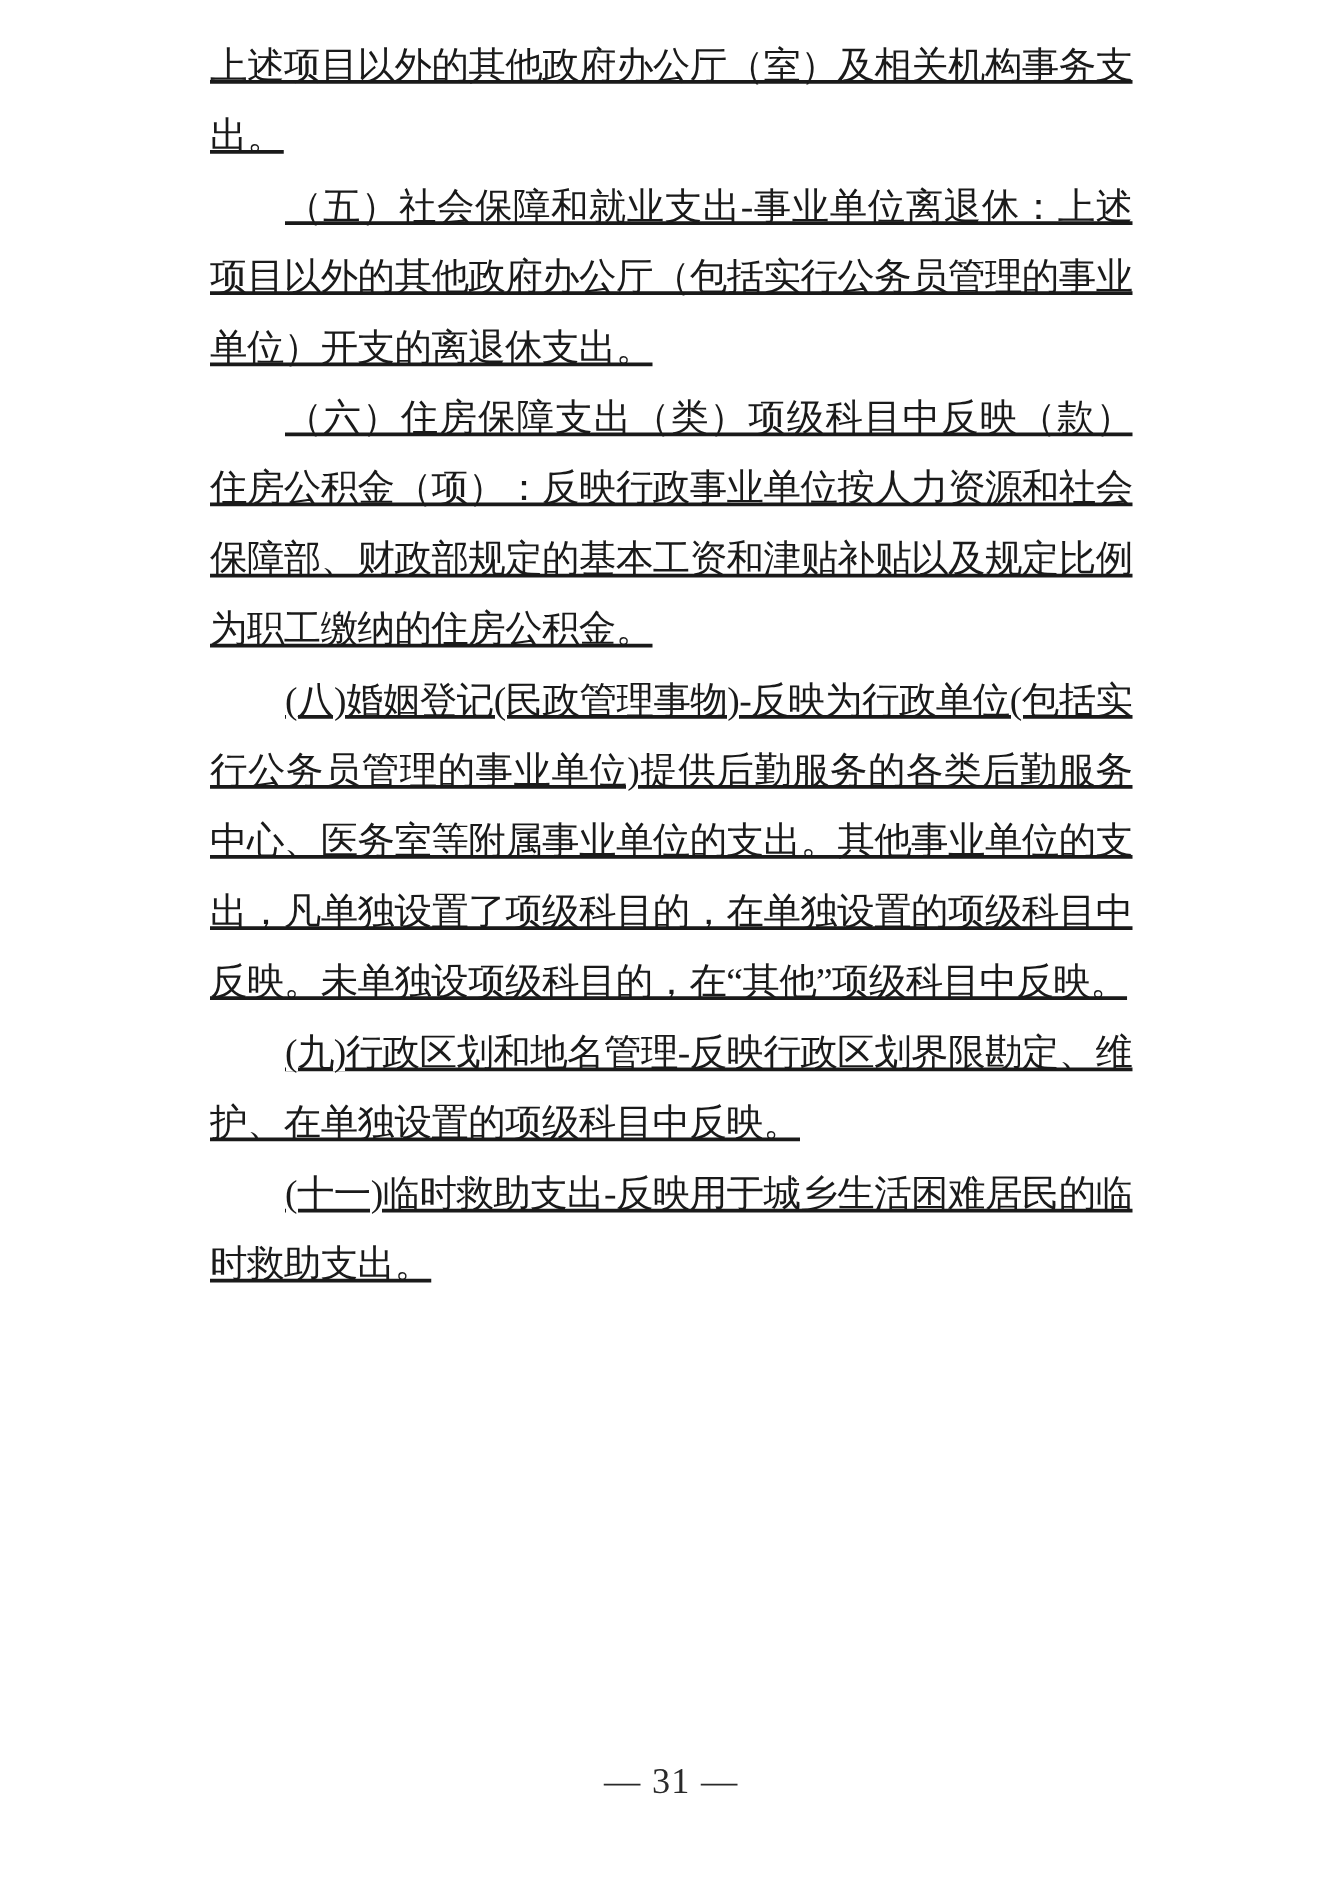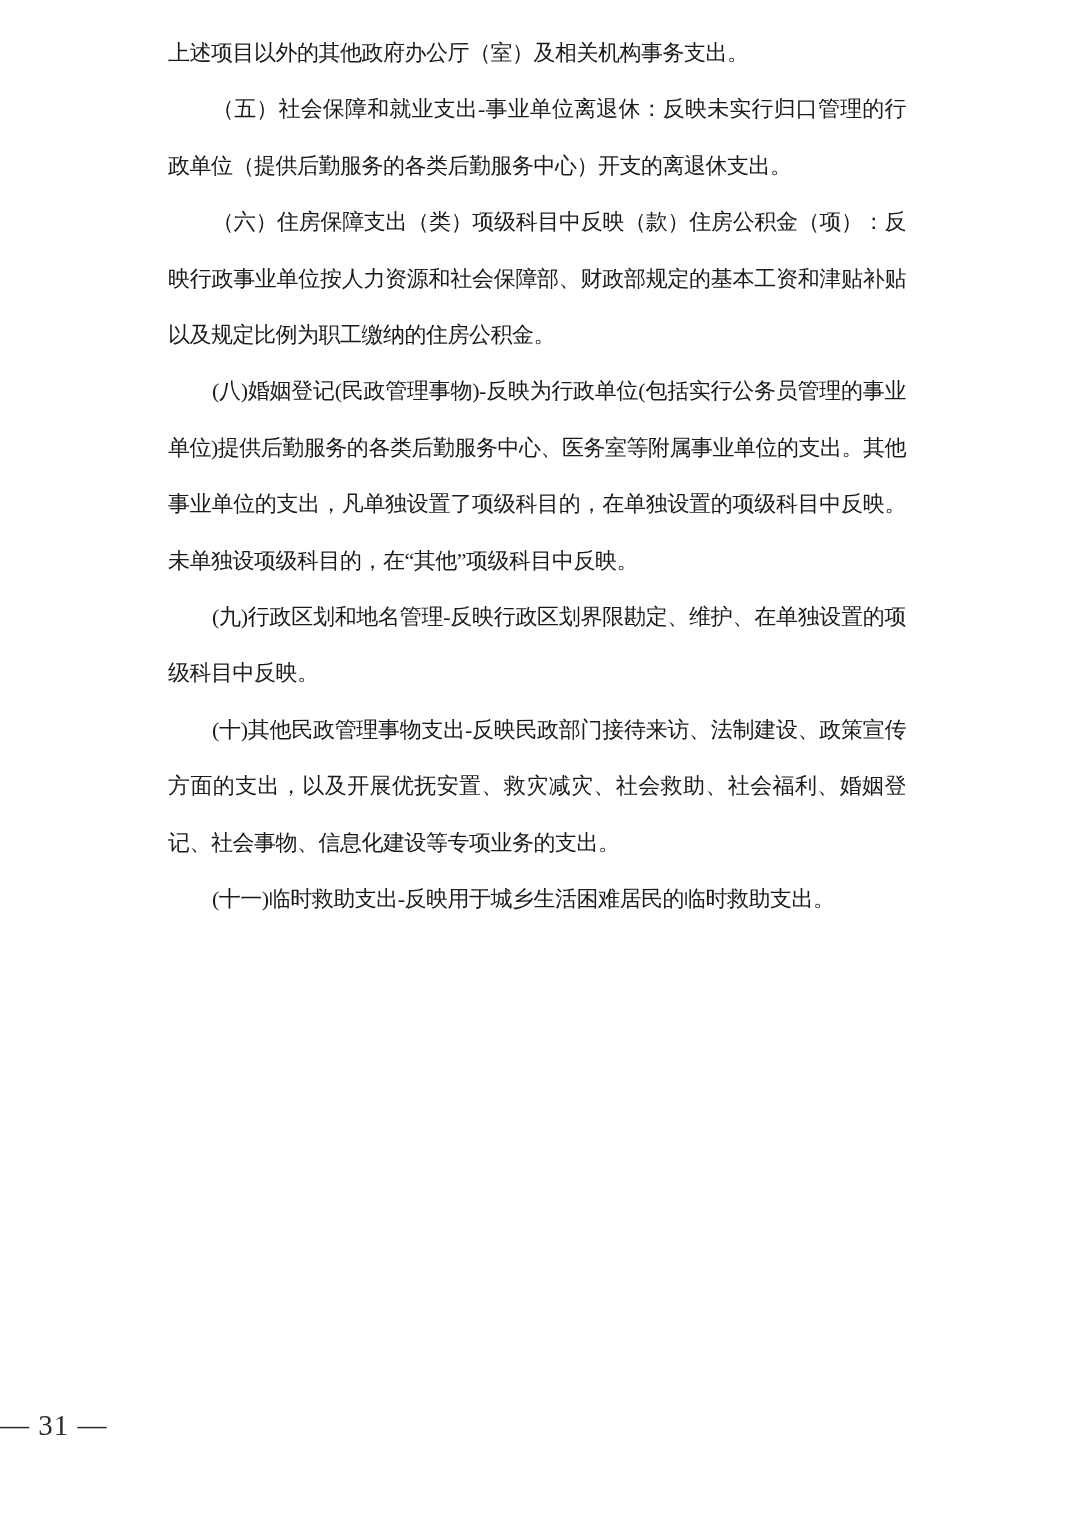--- a/index.html
+++ b/index.html
@@ -17,53 +17,53 @@
     .text-block {
       position: absolute;
       left: 168px;
       top: 25px;
       width: 738px;
     }
     .para {
       margin: 0;
       padding: 0;
       font-family: "Liberation Serif", "DejaVu Serif", serif;
-      font-size: 22px;
+      font-size: 30px;
       line-height: 56.4px;
       color: #1a1a1a;
       text-align: justify;
       text-indent: 2em;
       letter-spacing: -0.5px;
       word-break: break-all;
+      text-decoration: underline;
     }
     .para.no-indent {
       text-indent: 0;
     }
     .page-footer {
       position: absolute;
       left: 0;
       right: 0;
       top: 1408px;
-      text-align: left;
+      text-align: center;
       font-family: "Liberation Serif", "DejaVu Serif", serif;
       font-size: 29px;
       line-height: 1.2;
       color: #2a2a2a;
       letter-spacing: 1px;
     }
   </style>
 </head>
 <body>
 
 <div class="page">
   <main class="text-block">
     <p class="para no-indent">上述项目以外的其他政府办公厅（室）及相关机构事务支出。</p>
-    <p class="para">（五）社会保障和就业支出-事业单位离退休：反映未实行归口管理的行政单位（提供后勤服务的各类后勤服务中心）开支的离退休支出。</p>
+    <p class="para">（五）社会保障和就业支出-事业单位离退休：上述项目以外的其他政府办公厅（包括实行公务员管理的事业单位）开支的离退休支出。</p>
     <p class="para">（六）住房保障支出（类）项级科目中反映（款）住房公积金（项）：反映行政事业单位按人力资源和社会保障部、财政部规定的基本工资和津贴补贴以及规定比例为职工缴纳的住房公积金。</p>
     <p class="para">(八)婚姻登记(民政管理事物)-反映为行政单位(包括实行公务员管理的事业单位)提供后勤服务的各类后勤服务中心、医务室等附属事业单位的支出。其他事业单位的支出，凡单独设置了项级科目的，在单独设置的项级科目中反映。未单独设项级科目的，在“其他”项级科目中反映。</p>
     <p class="para">(九)行政区划和地名管理-反映行政区划界限勘定、维护、在单独设置的项级科目中反映。</p>
-    <p class="para">(十)其他民政管理事物支出-反映民政部门接待来访、法制建设、政策宣传方面的支出，以及开展优抚安置、救灾减灾、社会救助、社会福利、婚姻登记、社会事物、信息化建设等专项业务的支出。</p>
     <p class="para">(十一)临时救助支出-反映用于城乡生活困难居民的临时救助支出。</p>
   </main>
   <footer class="page-footer">
     <span>— 31 —</span>
   </footer>
 </div>
 
 </body></html>

